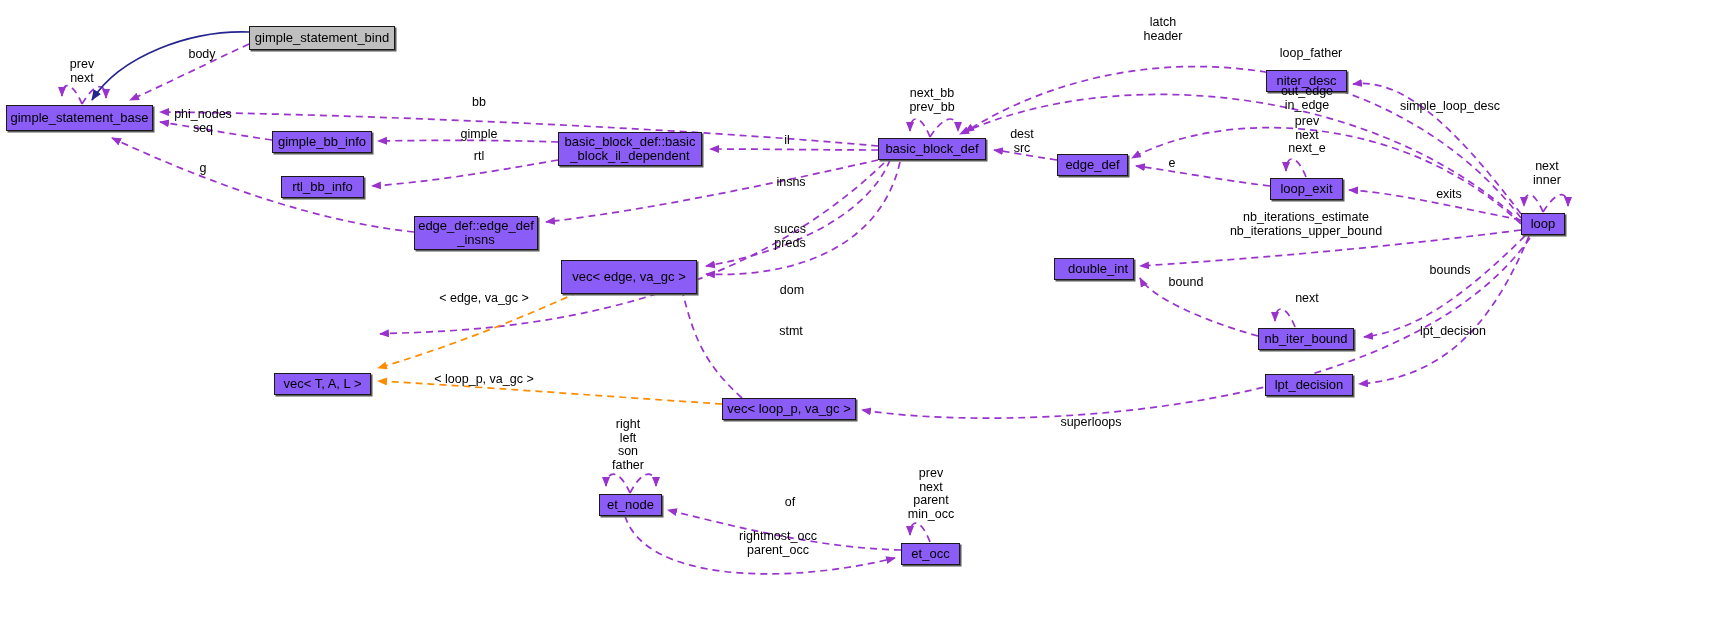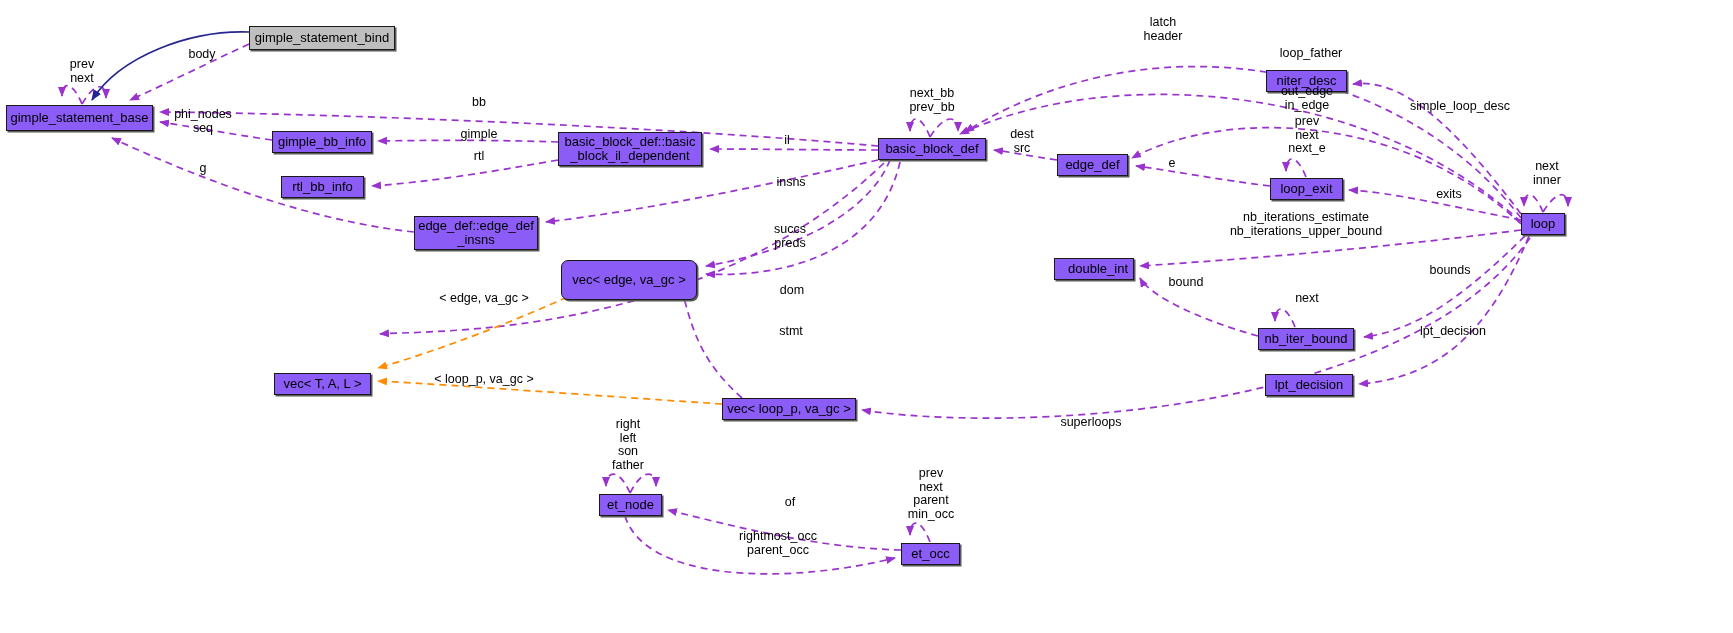--- a/index.html
+++ b/index.html
@@ -126,21 +126,21 @@
     <div class="node" style="left: 558px; top: 132px; width: 144px; height: 34px;">basic_block_def::basic
 _block_il_dependent</div>
     <div class="node" style="left: 878px; top: 138px; width: 108px; height: 22px;">basic_block_def</div>
     <div class="node" style="left: 1057px; top: 154px; width: 71px; height: 22px;">edge_def</div>
     <div class="node" style="left: 1266px; top: 70px; width: 81px; height: 22px;">niter_desc</div>
     <div class="node" style="left: 1270px; top: 178px; width: 73px; height: 22px;">loop_exit</div>
     <div class="node" style="left: 1521px; top: 213px; width: 44px; height: 22px;">loop</div>
     <div class="node" style="left: 1054px; top: 258px; width: 80px; height: 22px; padding-left: 8px;">double_int</div>
     <div class="node" style="left: 1258px; top: 328px; width: 96px; height: 22px;">nb_iter_bound</div>
     <div class="node" style="left: 1265px; top: 374px; width: 88px; height: 22px;">lpt_decision</div>
-    <div class="node" style="left: 561px; top: 260px; width: 136px; height: 40px; border-radius: 7px;">vec&lt; edge, va_gc &gt;</div>
+    <div class="node" style="left: 561px; top: 260px; width: 136px; height: 34px;">vec&lt; edge, va_gc &gt;</div>
     <div class="node" style="left: 274px; top: 373px; width: 97px; height: 22px;">vec&lt; T, A, L &gt;</div>
     <div class="node" style="left: 722px; top: 398px; width: 134px; height: 22px;">vec&lt; loop_p, va_gc &gt;</div>
     <div class="node" style="left: 599px; top: 494px; width: 63px; height: 22px;">et_node</div>
     <div class="node" style="left: 901px; top: 543px; width: 59px; height: 22px;">et_occ</div>
     <div class="elabel" style="left: 60px; top: 58px; width: 44px;">prev
 next</div>
     <div class="elabel" style="left: 182px; top: 48px; width: 40px;">body</div>
     <div class="elabel" style="left: 168px; top: 108px; width: 70px;">phi_nodes
 seq</div>
     <div class="elabel" style="left: 196px; top: 162px; width: 14px;">g</div>
@@ -159,21 +159,21 @@
 src</div>
     <div class="elabel" style="left: 1138px; top: 16px; width: 50px;">latch
 header</div>
     <div class="elabel" style="left: 1273px; top: 47px; width: 76px;">loop_father</div>
     <div class="elabel" style="left: 1275px; top: 85px; width: 64px;">out_edge
 in_edge</div>
     <div class="elabel" style="left: 1166px; top: 157px; width: 12px;">e</div>
     <div class="elabel" style="left: 1282px; top: 115px; width: 50px;">prev
 next
 next_e</div>
-    <div class="elabel" style="left: 1394px; top: 100px; width: 112px; margin-left: 10px;">simple_loop_desc</div>
+    <div class="elabel" style="left: 1394px; top: 100px; width: 112px;">simple_loop_desc</div>
     <div class="elabel" style="left: 1432px; top: 188px; width: 34px;">exits</div>
     <div class="elabel" style="left: 1528px; top: 160px; width: 38px;">next
 inner</div>
     <div class="elabel" style="left: 1225px; top: 211px; width: 162px;">nb_iterations_estimate
 nb_iterations_upper_bound</div>
     <div class="elabel" style="left: 1163px; top: 276px; width: 46px;">bound</div>
     <div class="elabel" style="left: 1290px; top: 292px; width: 34px;">next</div>
     <div class="elabel" style="left: 1424px; top: 264px; width: 52px;">bounds</div>
     <div class="elabel" style="left: 1414px; top: 325px; width: 78px;">lpt_decision</div>
     <div class="elabel" style="left: 432px; top: 292px; width: 104px;">&lt; edge, va_gc &gt;</div>

